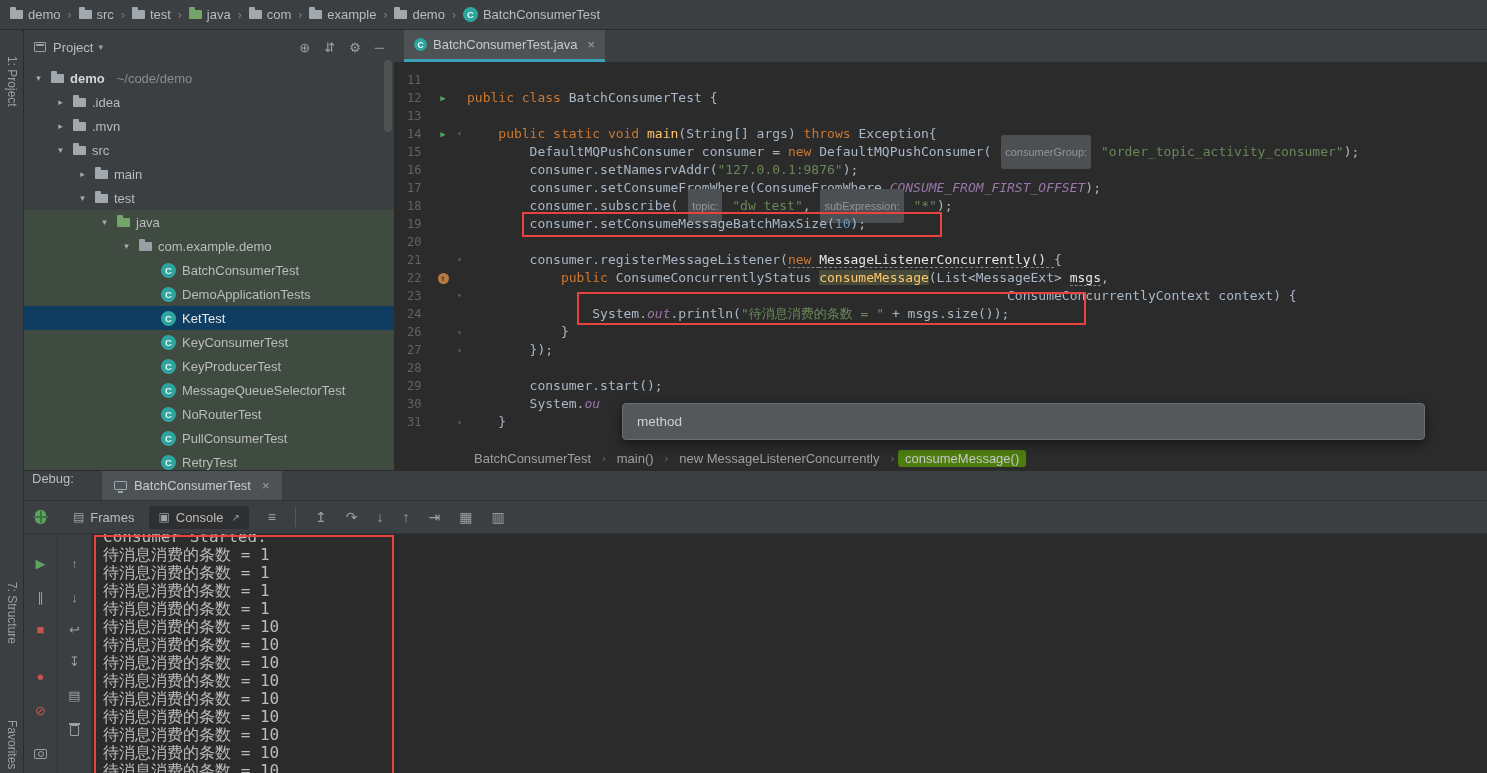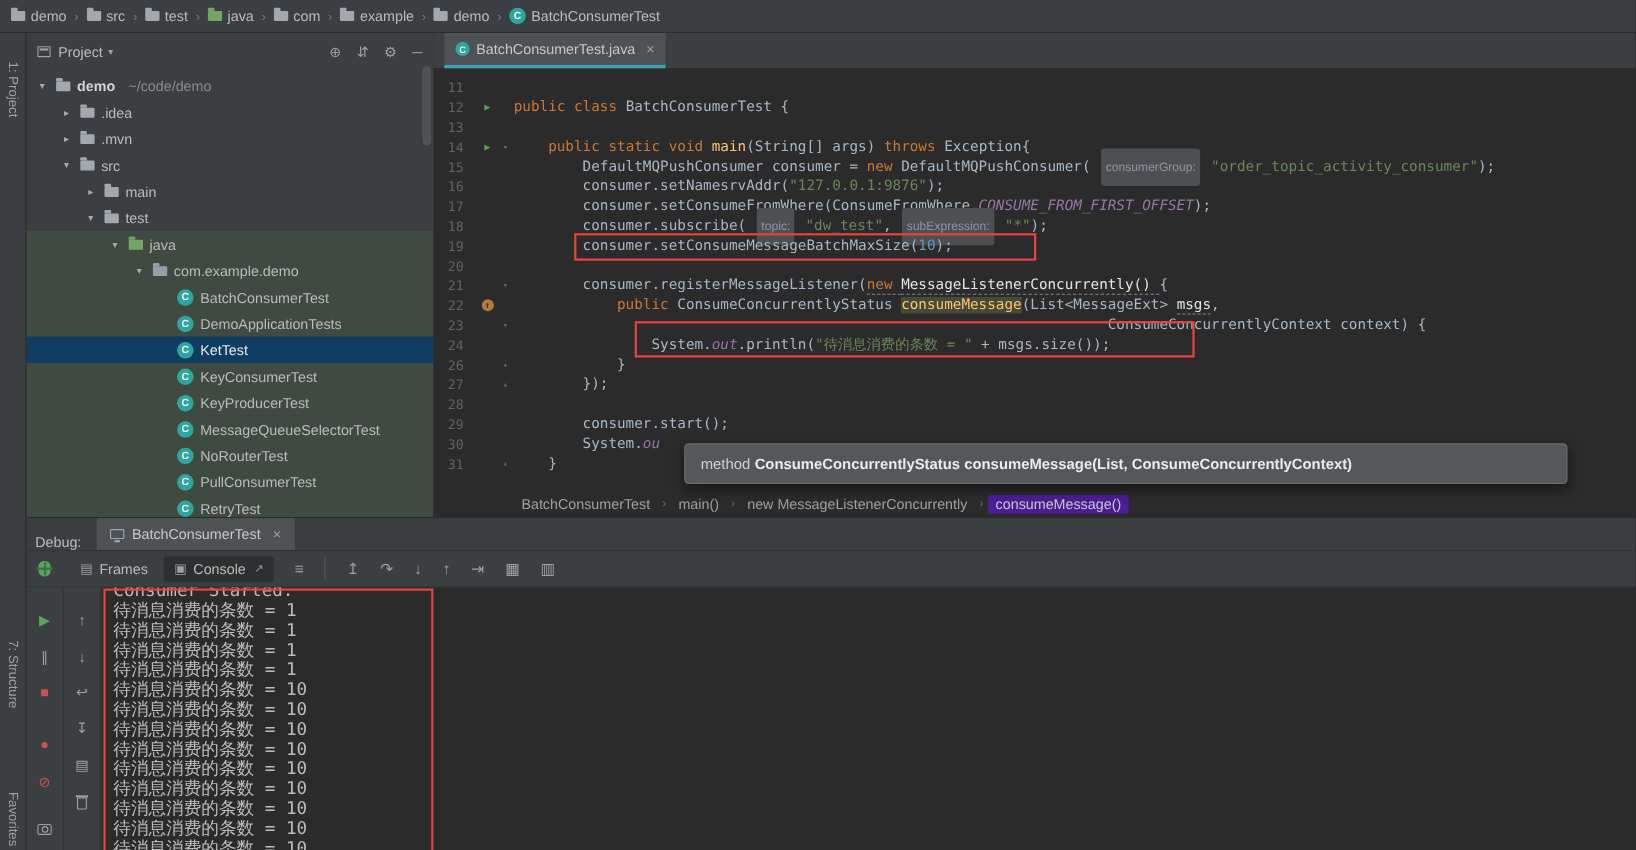--- a/index.html
+++ b/index.html
@@ -79,26 +79,26 @@
   .tk-m{color:#FFC66B}
   .tk-fld{color:#9876AA;font-style:italic}
   .tk-hint{background:#4C5052;color:#9096A0;border-radius:3px;padding:11px 4px;margin:0 2px;
            font-size:11px;font-family:"Liberation Sans",sans-serif}
   .tk-kwu{color:#CC7832;border-bottom:1px dashed #7F8487}
   .tk-plu{color:#e5e5e5;border-bottom:1px dashed #7F8487}
   .tk-mh{color:#FFC66B;background:#474A38}
   .ed-crumbs{position:absolute;left:0;right:0;bottom:0;height:24px;display:flex;align-items:center;gap:4px;
              padding-left:73px;background:#2B2B2B;color:#9DA0A3}
   .ecrumb{padding:1px 7px;border-radius:3px}
-  .ecrumb.active{background:#4c1d95;color:#C6C9CB}
+  .ecrumb.active{background:#4d7c0f;color:#C6C9CB}
   .esep{color:#6B6F73;font-size:11px}
 
   
   .debug{position:absolute;left:24px;top:470px;right:0;bottom:0;background:#3C3F41;border-top:1px solid #292B2D;z-index:3}
-  .dheader{height:30px;display:flex;align-items:flex-end;gap:14px;padding-left:8px;border-bottom:1px solid #323538}
+  .dheader{height:30px;display:flex;align-items:flex-start;gap:28px;padding-left:8px;border-bottom:1px solid #323538}
   .dtab{display:flex;align-items:center;gap:7px;background:#4E5254;height:100%;padding:0 12px;color:#C6C9CB}
   .dtoolbar{height:33px;display:flex;align-items:center;gap:19px;padding-left:40px;border-bottom:1px solid #323538;position:relative}
   .dtabs{display:flex;align-items:center;gap:6px}
   .vtab-btn{display:flex;align-items:center;gap:6px;padding:4px 9px;border-radius:2px;color:#BBBBBB}
   .vtab-btn.selected{background:#2D2F31}
   .vt-icon{color:#9DA0A3;font-size:12px}
   .vt-jump{color:#9DA0A3;font-size:10px;margin-left:2px}
   .dsep{width:1px;height:20px;background:#55585A}
   .dbtn{color:#9DA0A3;font-size:14px}
   .dcol1,.dcol2{position:absolute;top:63px;bottom:0;width:34px;border-right:1px solid #323538;background:#3C3F41}
@@ -492,16 +492,15 @@
         <div class="con-line">待消息消费的条数 = 10</div>
       </div>
   </section>
 
   <div class="rbox" id="box19"></div>
   <div class="rbox" id="box24"></div>
   <div class="rbox" id="boxcon"></div>
 
   <div class="tooltip">
     <span>method</span>
-    <span class="tt-bold">ConsumeConcurrentlyStatus consumeMessage(List, ConsumeConcurrentlyContext)</span>
   </div>
 
 </div>
 
 </body></html>

